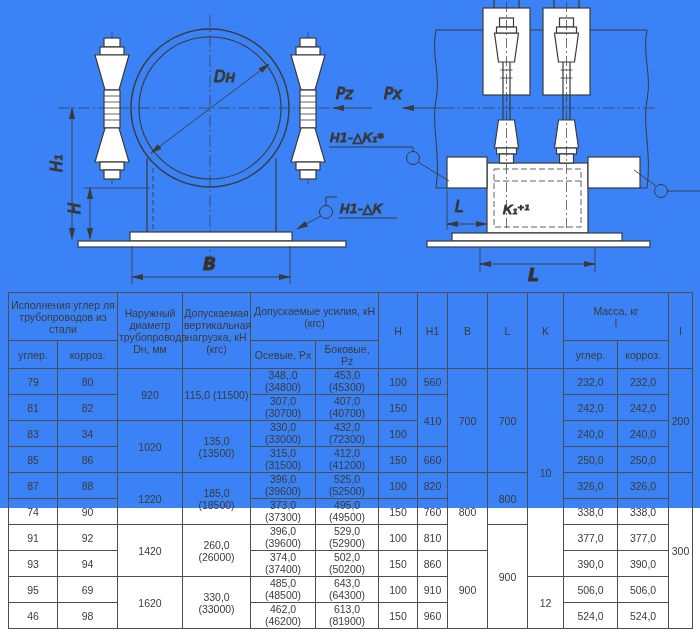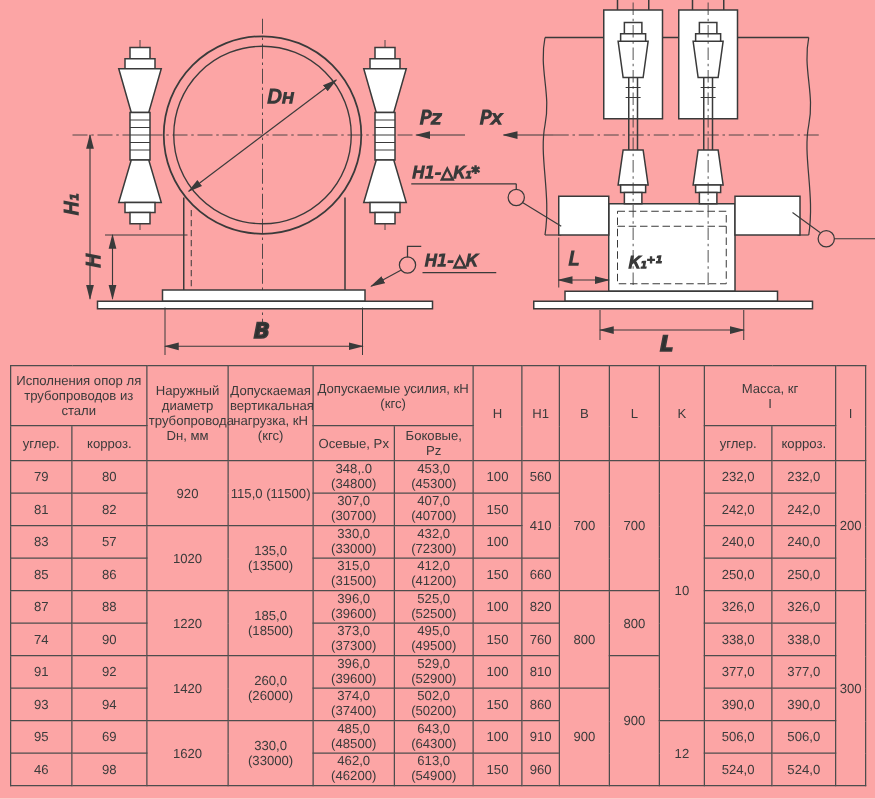--- a/index.html
+++ b/index.html
@@ -1,17 +1,17 @@
 <!DOCTYPE html>
 <html><head>
 <meta charset="utf-8">
 <style>
   html,body{margin:0;padding:0;background:#fff;}
   body{width:700px;height:639px;font-family:"Liberation Sans",sans-serif;color:#3b3b3b;overflow:hidden;}
-  .sheet{position:relative;width:700px;height:639px;background:#fca5a5;}
+  .sheet{position:relative;width:700px;height:508px;background:#3b82f6;}
   svg{display:block;}
   svg text{font-family:"DejaVu Sans",sans-serif;fill:#2f2f2f;}
   .dim{font-style:italic;font-size:15px;}
   .dim-b{font-style:italic;font-size:17px;font-weight:bold;}
   .note{font-style:italic;font-size:13px;}
   table.spec{border-collapse:collapse;margin-left:8px;margin-top:2px;width:684px;table-layout:fixed;}
   table.spec th,table.spec td{border:1px solid #4d4d4d;text-align:center;vertical-align:middle;
     font-size:10.5px;line-height:12px;font-weight:normal;color:#3b3b3b;padding:0 1px;}
   thead tr.h1r{height:48px;}
   thead tr.h2r{height:28px;}
@@ -168,21 +168,21 @@
         <col style="width:30px">
     <col style="width:40px">
         <col style="width:40px">
         <col style="width:36px">
         <col style="width:54px">
     <col style="width:51px">
         <col style="width:24px">
   </colgroup>
   <thead>
     <tr class="h1r">
-      <th colspan="2">Исполнения опор ля трубопроводов из стали</th>
+      <th colspan="2">Исполнения углер ля трубопроводов из стали</th>
       <th rowspan="2">Наружный диаметр трубопровода Dн, мм</th>
       <th rowspan="2">Допускаемая вертикальная нагрузка, кН (кгс)</th>
       <th colspan="2">Допускаемые усилия, кН (кгс)</th>
       <th rowspan="2">H</th>
       <th rowspan="2">H1</th>
       <th rowspan="2">B</th>
       <th rowspan="2">L</th>
       <th rowspan="2">K</th>
       <th colspan="2">
         <div>Масса, кг</div>
@@ -233,21 +233,21 @@
             <div class="l2">407,0</div>
             <div class="l2">(40700)</div>
           </td>
       <td>150</td>
       <td rowspan="2">410</td>
       <td>242,0</td>
       <td>242,0</td>
     </tr>
     <tr>
       <td>83</td>
-      <td>57</td>
+      <td>34</td>
       <td rowspan="2">1020</td>
       <td rowspan="2">135,0 (13500)</td>
       <td>
             <div class="l2">330,0</div>
             <div class="l2">(33000)</div>
           </td>
       <td>
             <div class="l2">432,0</div>
             <div class="l2">(72300)</div>
           </td>
@@ -365,21 +365,21 @@
     </tr>
     <tr>
       <td>46</td>
       <td>98</td>
       <td>
             <div class="l2">462,0</div>
             <div class="l2">(46200)</div>
           </td>
       <td>
             <div class="l2">613,0</div>
-            <div class="l2">(54900)</div>
+            <div class="l2">(81900)</div>
           </td>
       <td>150</td>
       <td>960</td>
       <td>524,0</td>
       <td>524,0</td>
     </tr>
   </tbody>
 </table>
 
 </div>

